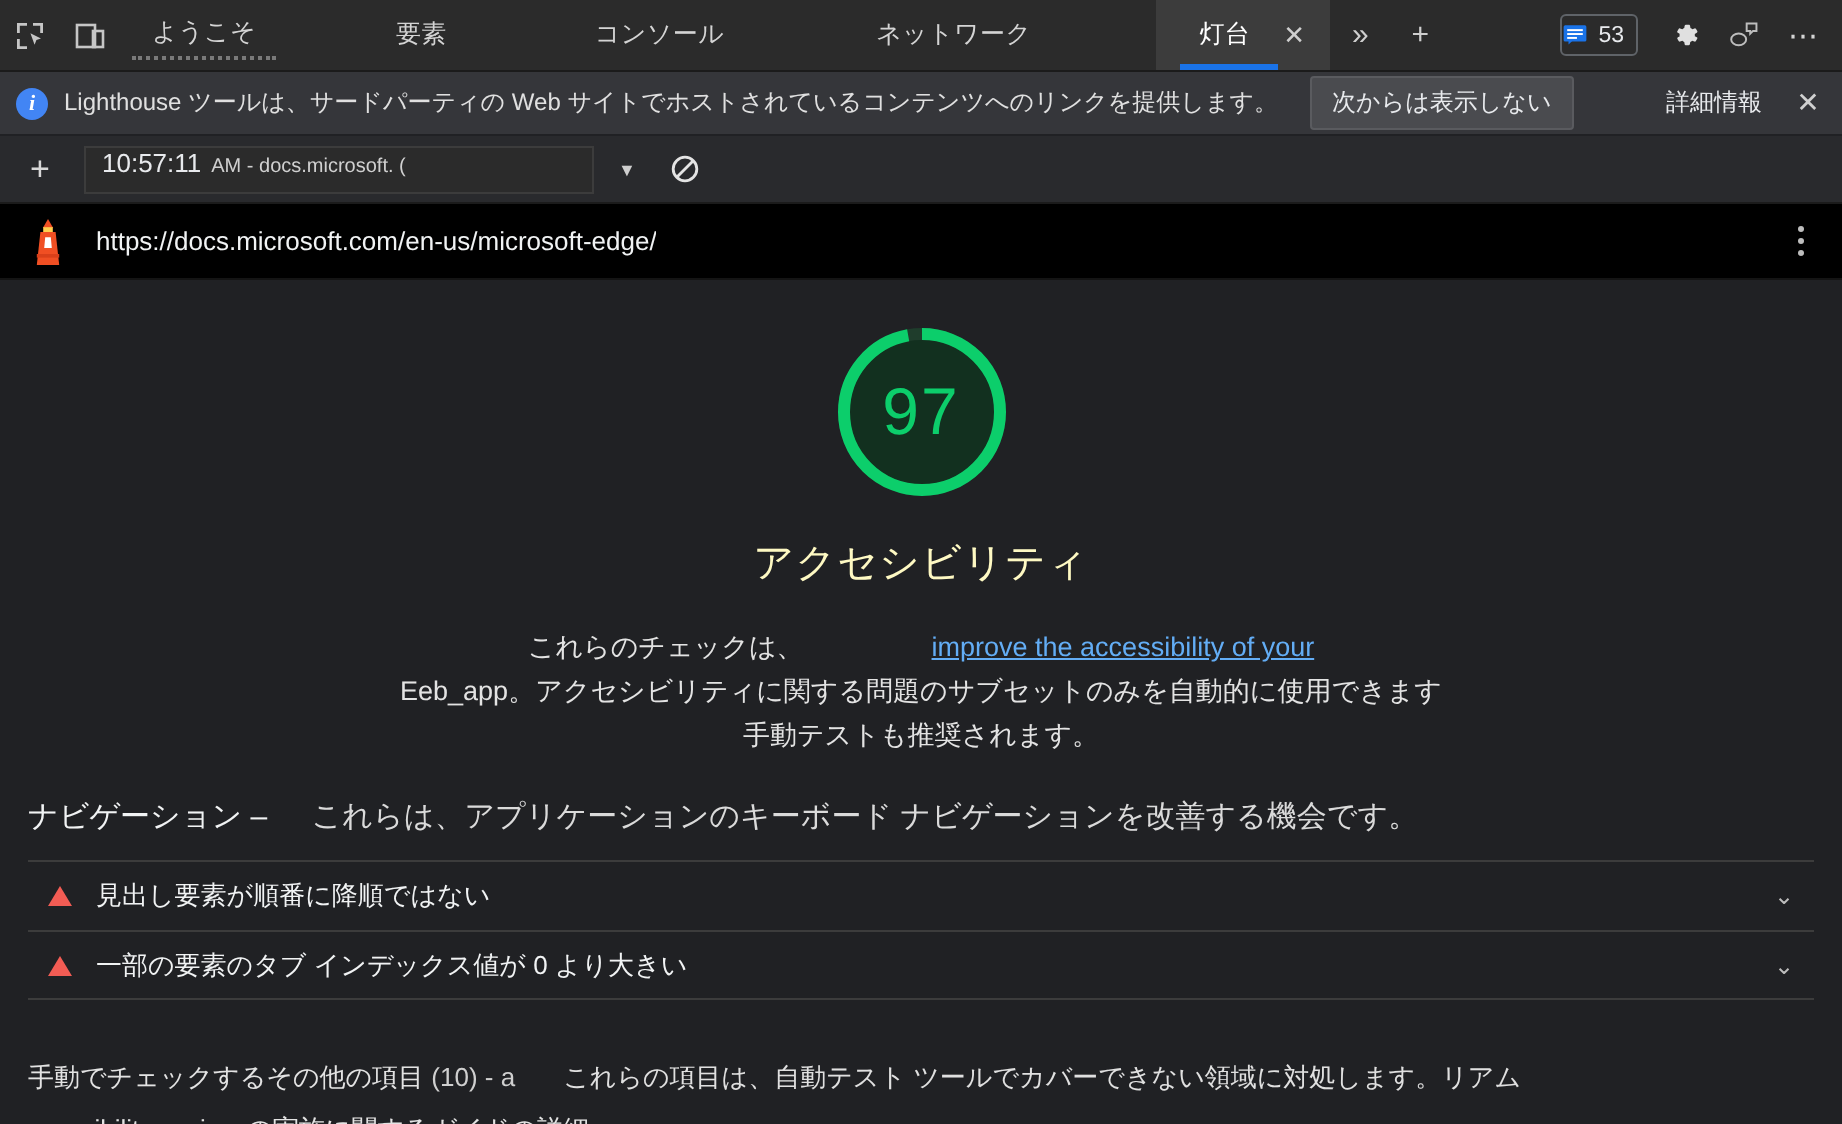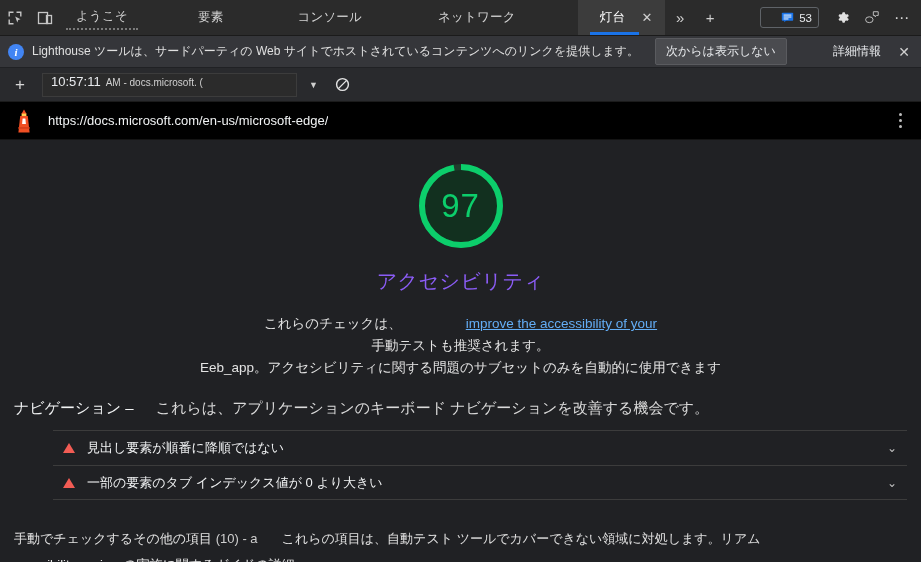--- a/index.html
+++ b/index.html
@@ -89,21 +89,21 @@
     display: flex;
     align-items: center;
     padding-right: 4px;
   }
   .issues-badge {
     display: flex;
     align-items: center;
     gap: 5px;
     border: 1px solid #5f6368;
     border-radius: 3px;
-    padding: 1px 6px 1px 20px;
+    padding: 1px 6px 1px 0;
     margin-right: 8px;
     cursor: pointer;
     height: 21px;
   }
   .issues-count { font-size: 11.5px; color: #e8eaed; }
 
   
   .infobar {
     height: 32px;
     background: #35363a;
@@ -249,21 +249,21 @@
     top: 0; left: 0; right: 0; bottom: 0;
     display: flex; align-items: center; justify-content: center;
     font-size: 33px;
     color: #0cce6b;
     font-family: "Liberation Sans", sans-serif;
     letter-spacing: 1px;
   }
   .gauge-label {
     margin-top: 14px;
     font-size: 20px;
-    color: #8b5cf6;
+    color: #fef9c3;
     letter-spacing: .5px;
   }
 
   .desc {
     margin-top: 18px;
     text-align: center;
     font-size: 13.5px;
     line-height: 22px;
     color: #e3e3e3;
     padding: 0 120px;
@@ -276,21 +276,20 @@
     padding: 0 14px;
     font-size: 15px;
     color: #e8eaed;
   }
   .nav-section .nav-title { color: #f1f3f4; }
   .nav-section .nav-sub { color: #dadada; margin-left: 18px; }
 
   .audit-list {
     margin-top: 12px;
     padding: 0 14px;
-    margin-left: 39px;
   }
   .audit-row {
     display: flex;
     align-items: center;
     height: 35px;
     border-top: 1px solid #3c3c3c;
     padding: 0 6px 0 2px;
     cursor: pointer;
   }
   .audit-row:last-child { border-bottom: 1px solid #3c3c3c; }
@@ -473,22 +472,22 @@
         </div>
         <div class="gauge-label">アクセシビリティ</div>
       </div>
 
       <div class="desc">
         <div class="desc-line1">
           <span>これらのチェックは、</span>
           <span style="display:inline-block;width:64px;"></span>
           <a class="desc-link">improve the accessibility of your</a>
         </div>
+        <div>Eeb_app。アクセシビリティに関する問題のサブセットのみを自動的に使用できます</div>
         <div>手動テストも推奨されます。</div>
-        <div>Eeb_app。アクセシビリティに関する問題のサブセットのみを自動的に使用できます</div>
       </div>
 
       <div class="nav-section">
         <span class="nav-title">ナビゲーション –</span>
         <span class="nav-sub">これらは、アプリケーションのキーボード ナビゲーションを改善する機会です。</span>
       </div>
 
       <div class="audit-list">
 
         <div class="audit-row">

